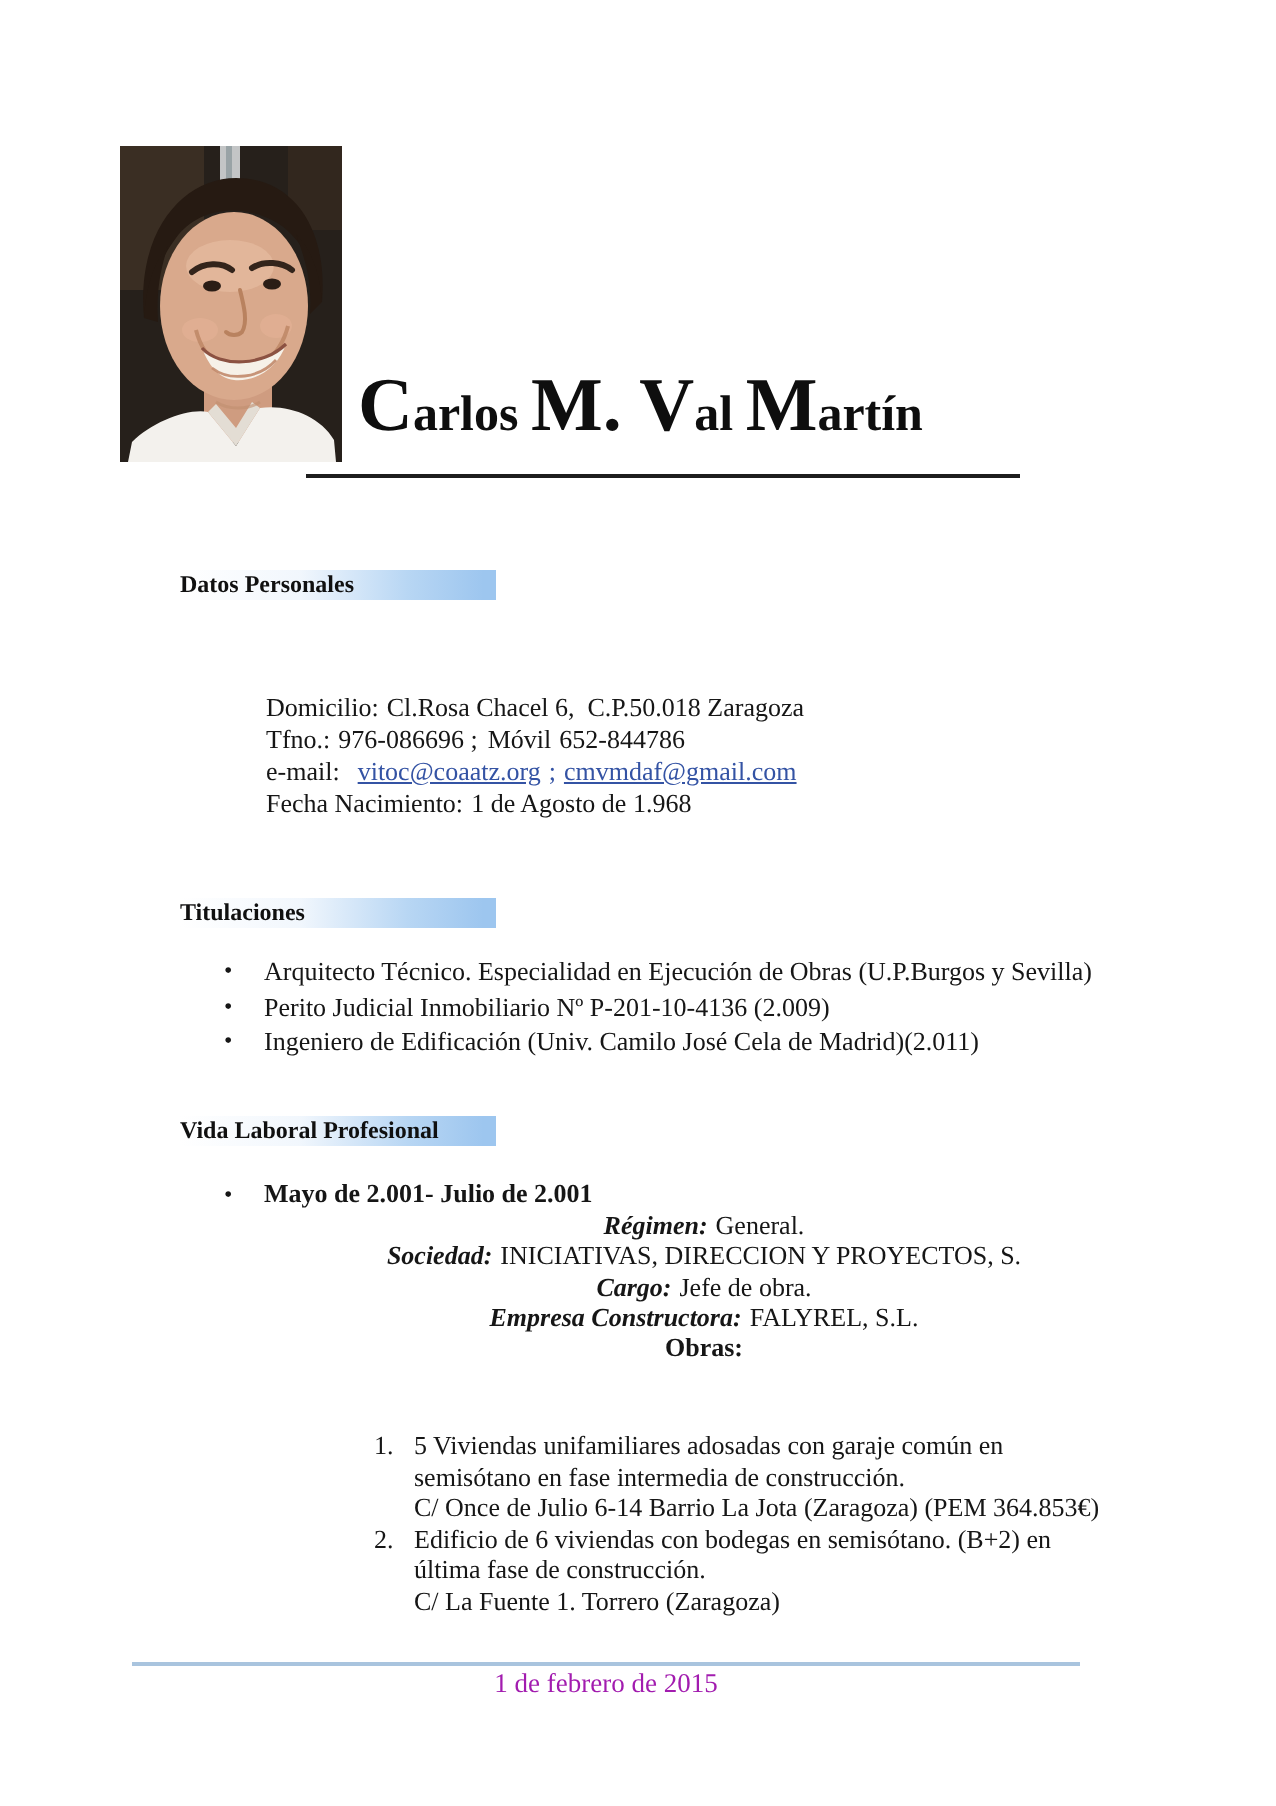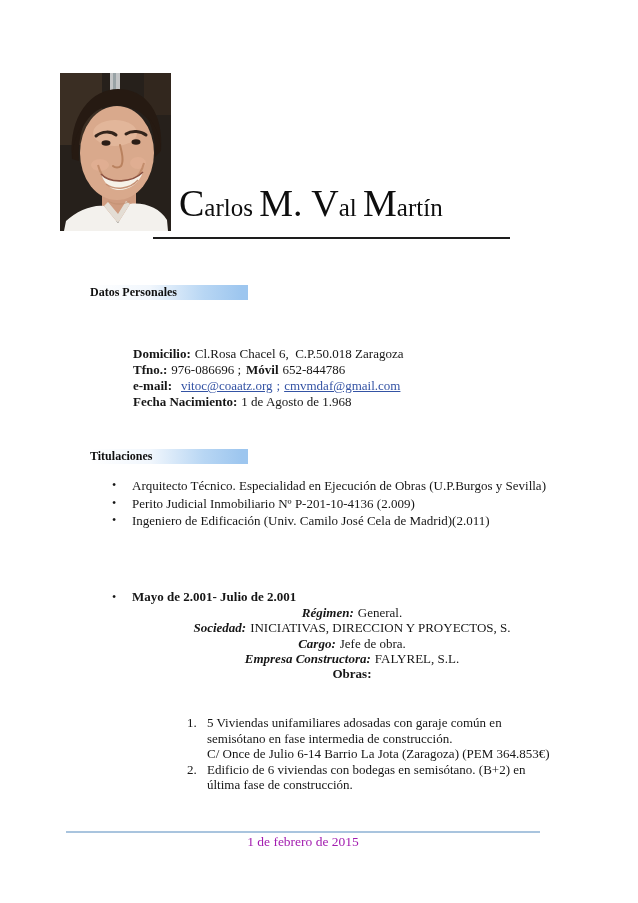--- a/index.html
+++ b/index.html
@@ -20,21 +20,21 @@
     left: 60px; top: 73px;
     width: 111px; height: 158px;
     display: block;
   }
 
   
   .title {
     position: absolute;
     left: 179px; top: 184px;
     white-space: nowrap;
-    font-weight: normal;
+    font-weight: bold;
     color: #0e0e0e;
     line-height: 1;
   }
   .title .big   { font-size: 38px; }
   .title .small { font-size: 25px; }
   .rule { position: absolute; }
   .title-rule {
     left: 153px; top: 237px;
     width: 357px; height: 2px;
     background: #1d1d1d;
@@ -62,21 +62,21 @@
   .sec-titul { top: 449px; }
   .sec-vida  { top: 558px; }
 
   
   .pblock {
     position: absolute;
     left: 133px; top: 346px;
     width: 420px;
     line-height: 16px;
   }
-  .lb { font-weight: bold; margin-right: 4px; }
+  .lb { font-weight: normal; margin-right: 4px; }
   .lb.ml { margin-left: 5px; }
   .lb.gap { margin-right: 9px; text-align: right; }
   .pre { white-space: pre-wrap; }
   a.link {
     color: var(--link, #3453a4);
     text-decoration: underline;
     cursor: pointer;
   }
   .sep { color: var(--link, #3453a4); margin: 0 4px; }
 
@@ -192,20 +192,21 @@
     <div class="bitem">
         <span class="mark">•</span>
         <span class="btext">Perito Judicial Inmobiliario Nº P-201-10-4136 (2.009)</span>
       </div>
     <div class="bitem">
         <span class="mark">•</span>
         <span class="btext">Ingeniero de Edificación (Univ. Camilo José Cela de Madrid)(2.011)</span>
       </div>
   </div>
 
+  <h2 class="sec sec-vida">Vida Laboral Profesional</h2>
 
   <div class="bitem period">
       <span class="mark">•</span>
       <span class="btext">Mayo de 2.001- Julio de 2.001</span>
     </div>
 
   <div class="fields">
     <div class="frow"><span class="fl">Régimen:</span><span>General.</span></div>
     <div class="frow"><span class="fl">Sociedad:</span><span>INICIATIVAS, DIRECCION Y PROYECTOS, S.</span></div>
     <div class="frow"><span class="fl">Cargo:</span><span>Jefe de obra.</span></div>
@@ -218,20 +219,21 @@
         <span class="onum">1.</span>
         <div class="otext">
           <div>5 Viviendas unifamiliares adosadas con garaje común en semisótano en fase intermedia de construcción.</div>
           <div>C/ Once de Julio 6-14 Barrio La Jota (Zaragoza) (PEM 364.853€)</div>
         </div>
       </div>
     <div class="oitem">
         <span class="onum">2.</span>
         <div class="otext">
           <div>Edificio de 6 viviendas con bodegas en semisótano. (B+2) en última fase de construcción.</div>
+          <div>C/ La Fuente 1. Torrero (Zaragoza)</div>
         </div>
       </div>
   </div>
 
   <div class="rule footer-rule"></div>
   <div class="footer-date">1 de febrero de 2015</div>
 
 </div>
 
 </body></html>

